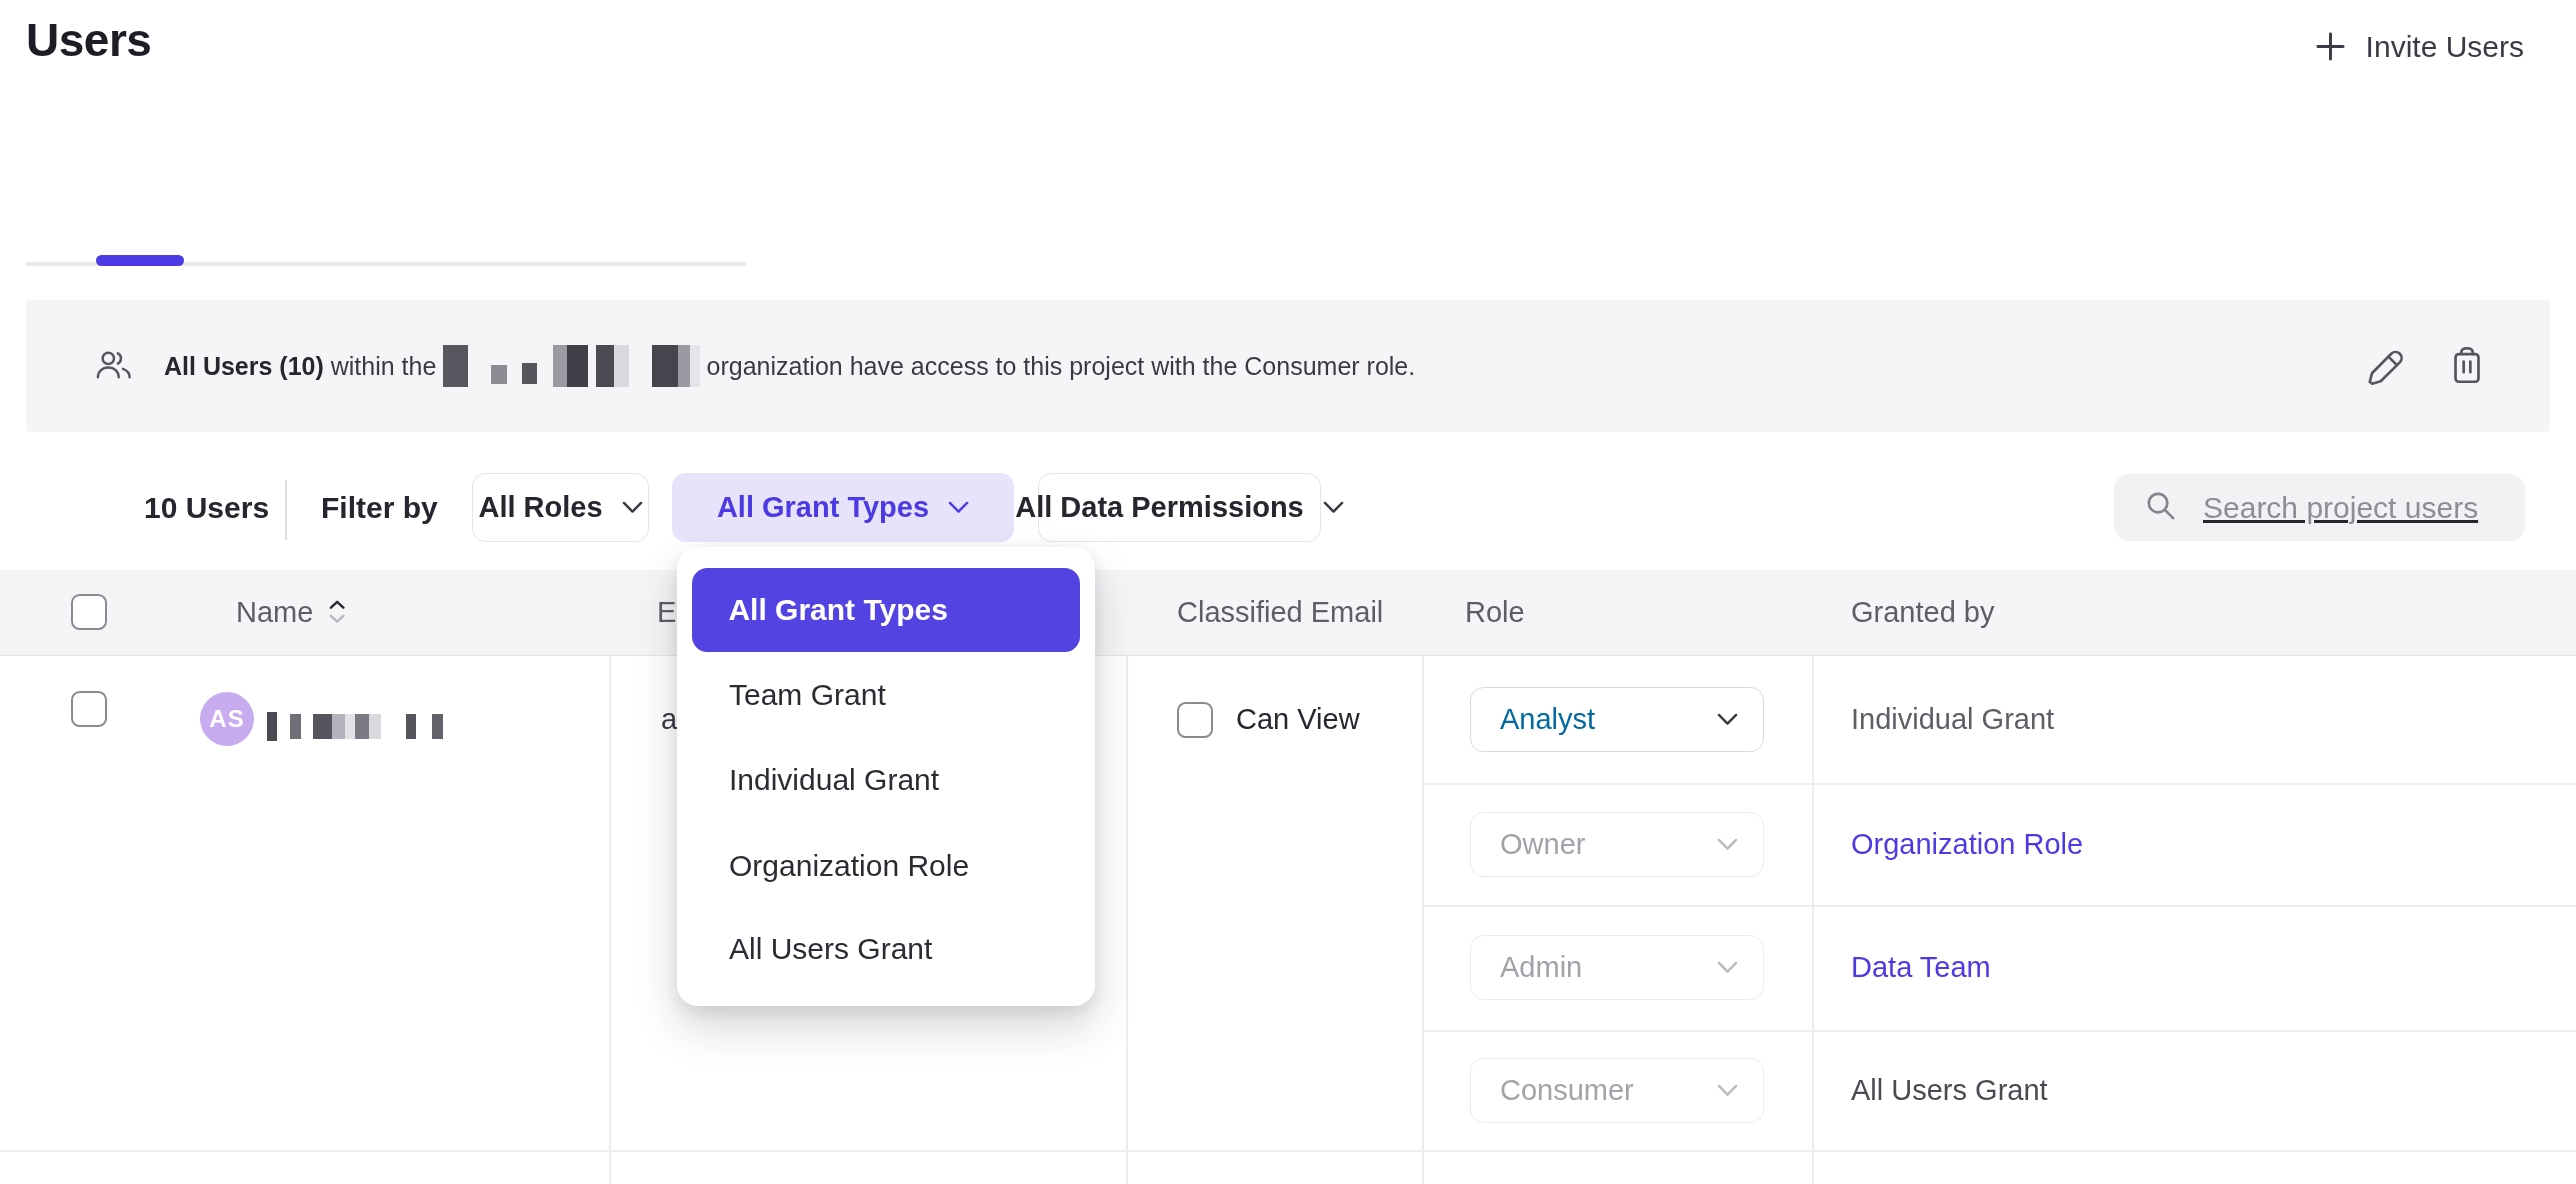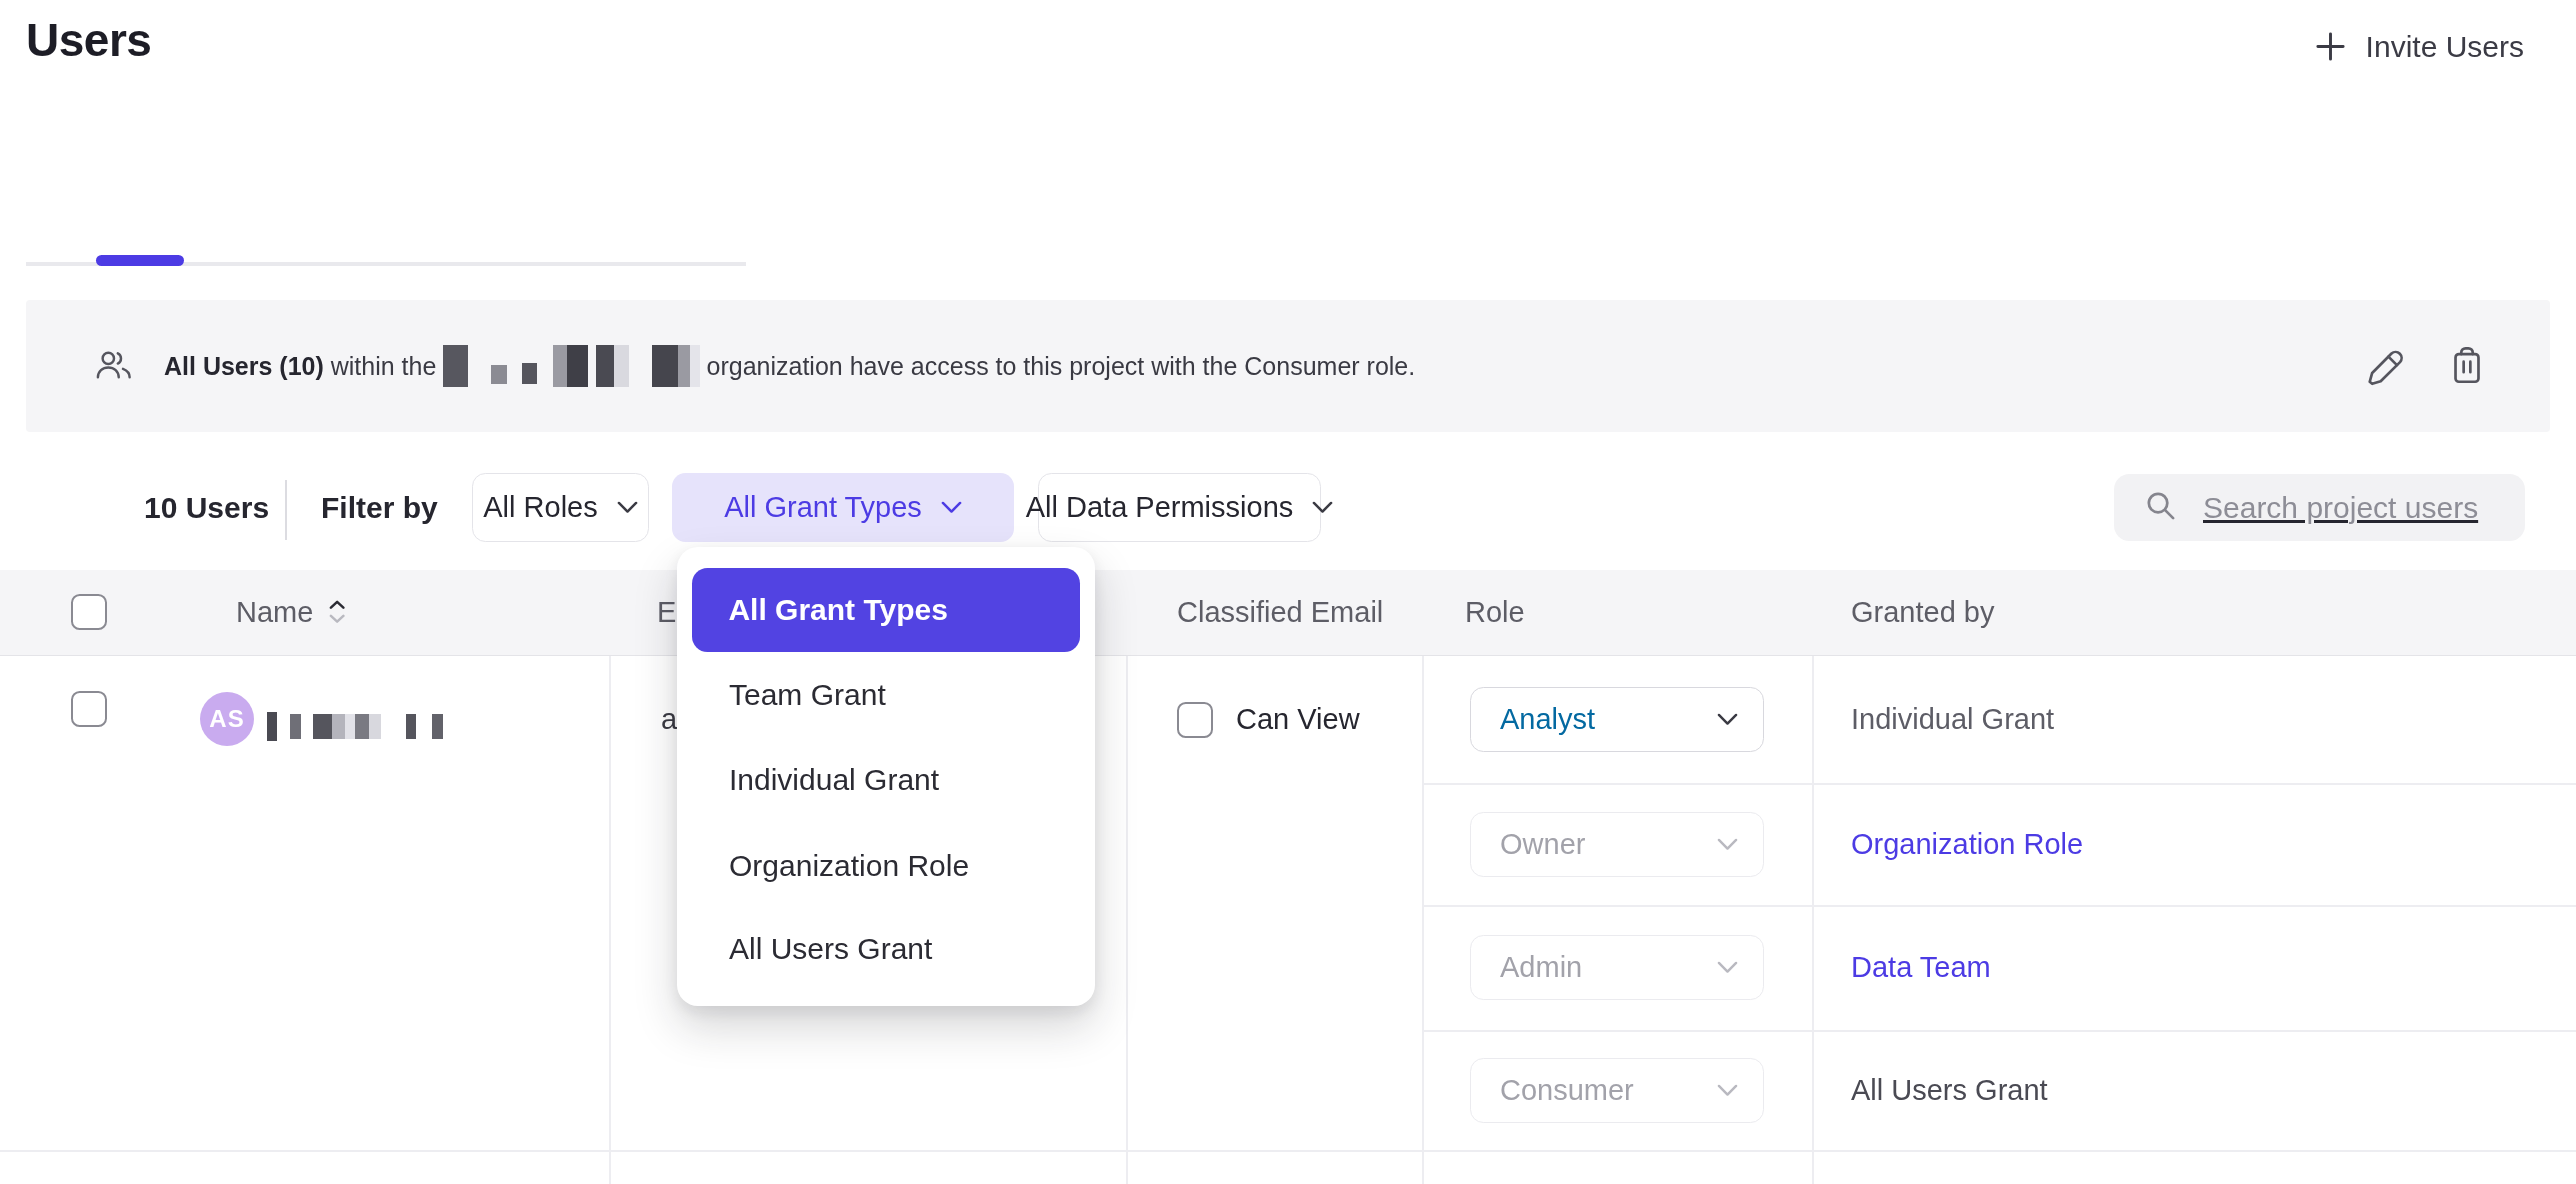--- a/index.html
+++ b/index.html
@@ -32,21 +32,21 @@
   
   .redact{display:inline-flex;align-items:center;}
   .redact i{display:inline-block;}
 
   
   .count-label{left:144px;top:491px;font-size:30px;font-weight:700;color:#26262f;}
   .v-divider{left:285px;top:480px;width:1.9px;height:60px;background:#dcdce1;}
   .filterby-label{left:321px;top:491px;font-size:30px;font-weight:700;color:#26262f;}
   .filter-btn{top:473px;height:69px;box-sizing:border-box;display:flex;align-items:center;justify-content:center;
               gap:19px;border:1.9px solid #e4e4e9;border-radius:13.4px;background:#fff;font-size:29px;
-              font-weight:400;color:#26262f;cursor:pointer;white-space:nowrap;}
+              font-weight:700;color:#26262f;cursor:pointer;white-space:nowrap;}
   .filter-btn svg{display:block;}
   .btn-roles{left:472px;width:177px;}
   .btn-grant{left:672px;width:342px;background:#e6e3fb;border:none;color:#4c3be4;}
   .btn-perms{left:1038px;width:283px;}
   .search-box{left:2114px;top:474px;width:411px;height:67px;box-sizing:border-box;background:#f2f2f4;
               border-radius:15.4px;display:flex;align-items:center;padding-left:29px;gap:23px;text-decoration:underline;}
   .search-box input{border:none;outline:none;background:transparent;font-family:"Liberation Sans",sans-serif;
               font-size:30px;color:#3a3a43;width:307px;}
   .search-box input::placeholder{color:#8d8d96;}
 

